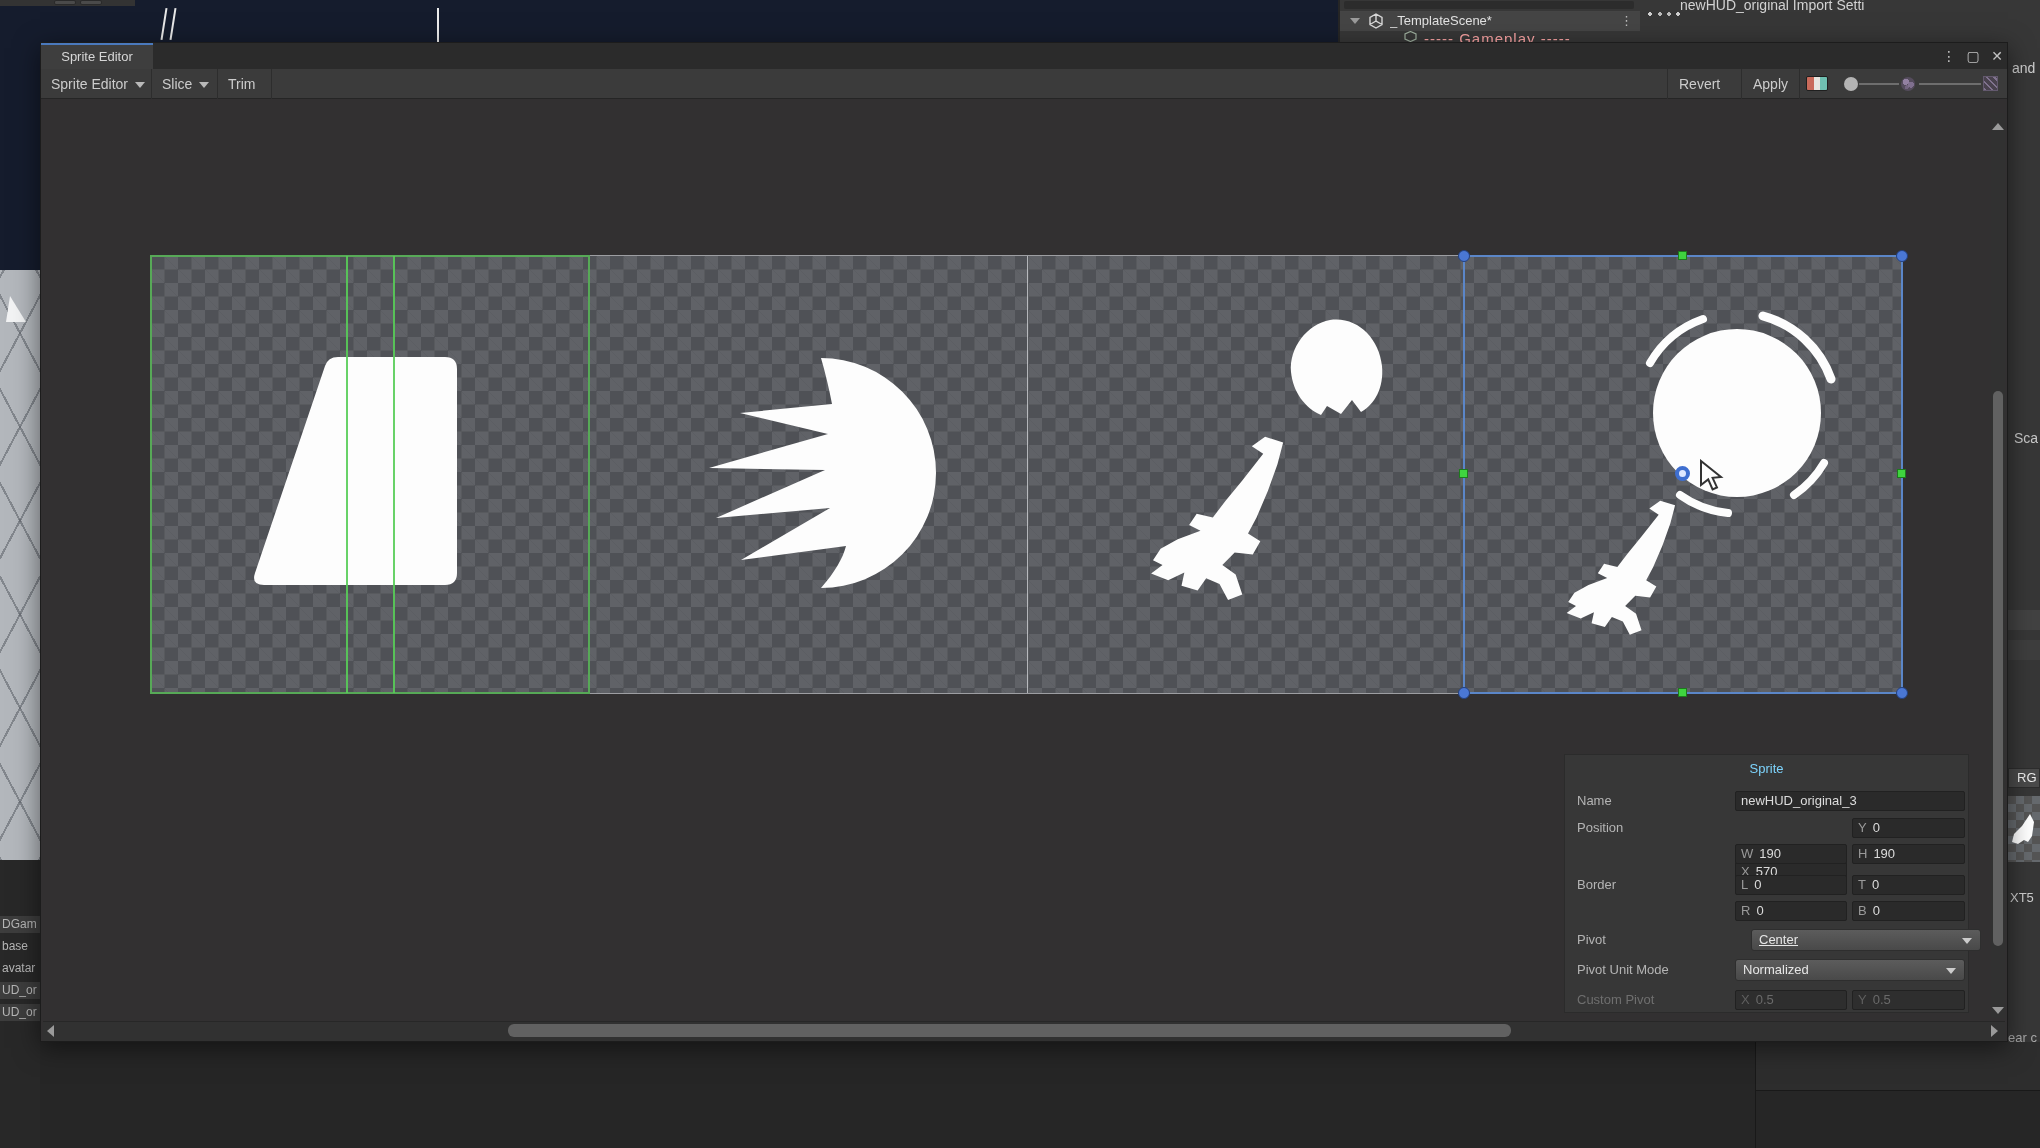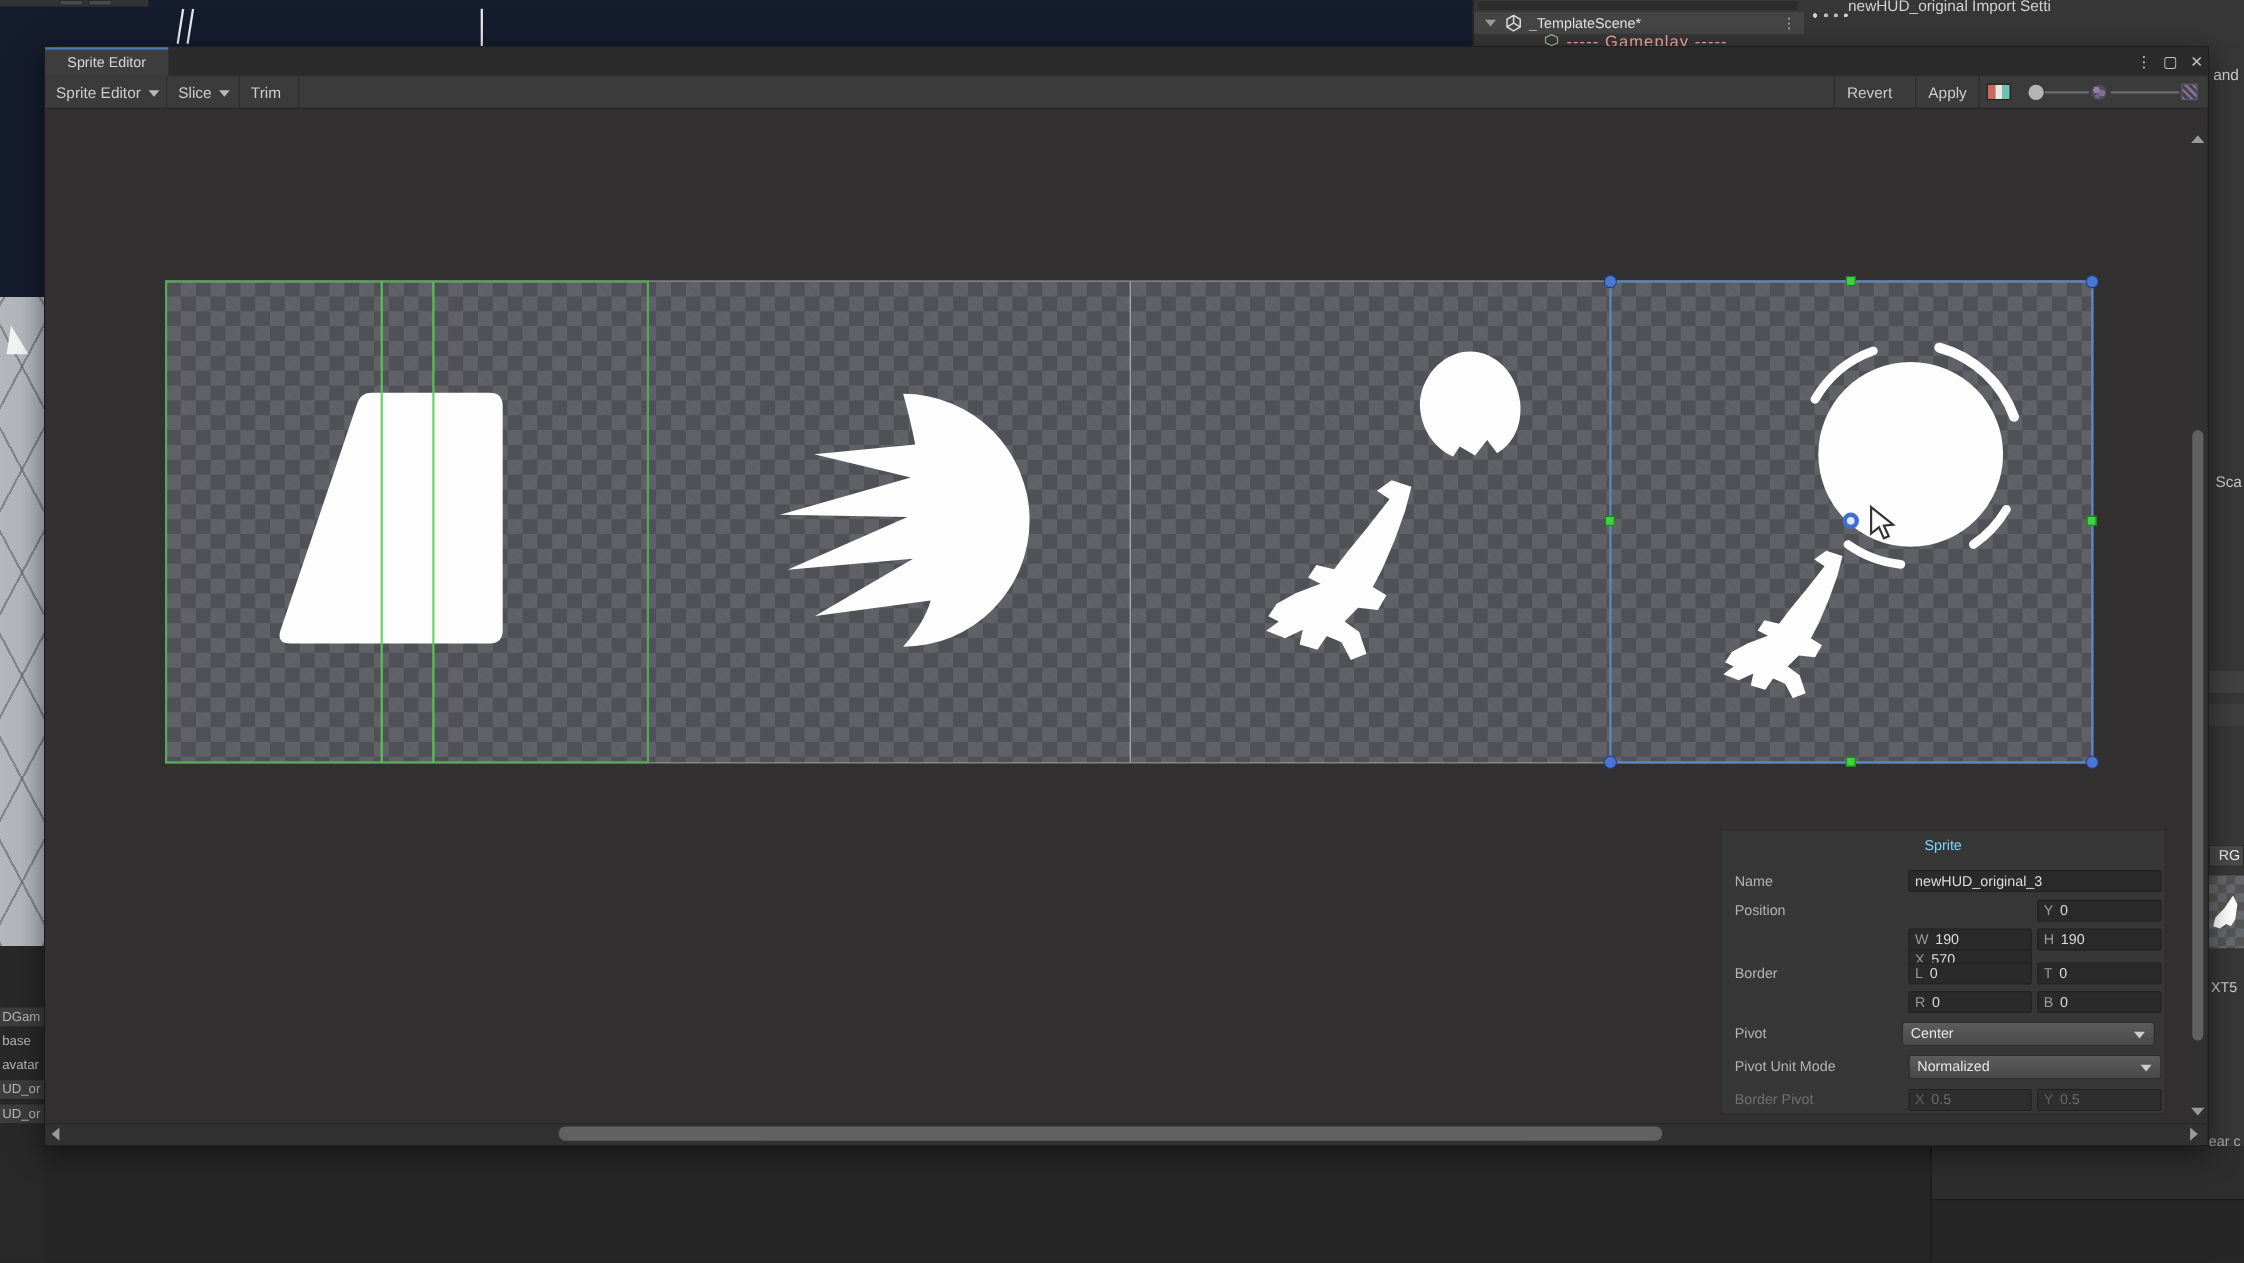--- a/index.html
+++ b/index.html
@@ -280,32 +280,32 @@
         <span class="pfx">T</span><span>0</span>
       </div>
       <div class="abs field" style="left:170px;top:146px;width:112px;">
         <span class="pfx">R</span><span>0</span>
       </div>
       <div class="abs field" style="left:287px;top:146px;width:113px;">
         <span class="pfx">B</span><span>0</span>
       </div>
 
       <span class="abs plabel" style="top:175px;">Pivot</span>
-      <div class="abs dd" style="left:164px;top:174px;width:230px;">
+      <div class="abs dd" style="left:186px;top:174px;width:230px;text-decoration:underline;">
         <span>Center</span>
         <span class="caret"></span>
       </div>
 
       <span class="abs plabel" style="top:205px;">Pivot Unit Mode</span>
       <div class="abs dd" style="left:170px;top:204px;width:230px;">
         <span>Normalized</span>
         <span class="caret"></span>
       </div>
 
-      <span class="abs plabel dim" style="top:235px;">Border Pivot</span>
+      <span class="abs plabel dim" style="top:235px;">Custom Pivot</span>
       <div class="abs field dim" style="left:170px;top:235px;width:112px;">
         <span class="pfx">X</span><span>0.5</span>
       </div>
       <div class="abs field dim" style="left:287px;top:235px;width:113px;">
         <span class="pfx">Y</span><span>0.5</span>
       </div>
     </div>
 
     <div class="abs" style="left:2px;top:978px;width:1962px;height:20px;background:#313131;border-top:1px solid #272727;"></div>
     <span class="abs tri tri-left" style="left:6px;top:982px;"></span>

